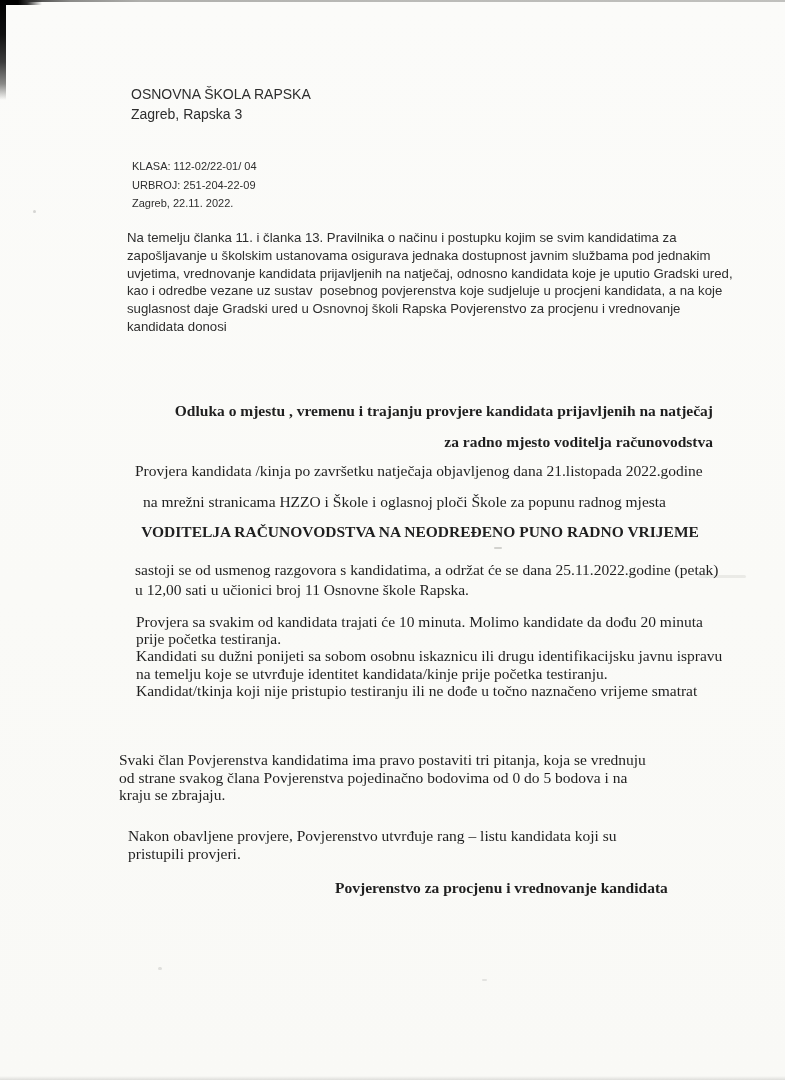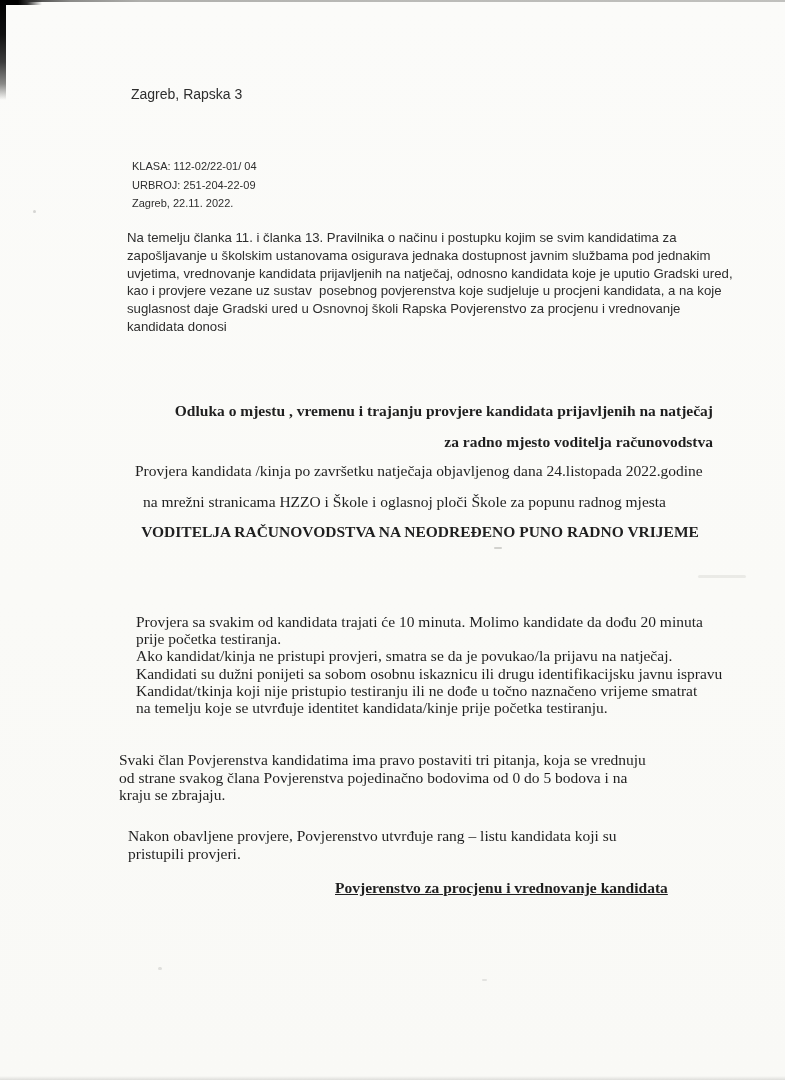--- a/index.html
+++ b/index.html
@@ -65,79 +65,83 @@
     text-align: center; font-weight: bold; font-size: 15.5px; line-height: 19px;
   }
 
   .exam-block    { left: 135px; top: 560px; font-size: 15.5px; line-height: 19.5px; }
   .rules-block   { left: 136px; top: 613px; font-size: 15.5px; line-height: 17.2px; }
   .scoring-block { left: 119px; top: 751px; font-size: 15.5px; line-height: 17.6px; }
   .ranking-block { left: 128px; top: 827px; font-size: 15.5px; line-height: 18px; }
 
   .signature-line {
     left: 335px; top: 878px;
-    font-weight: bold; font-size: 15.5px; line-height: 19px; white-space: pre; text-decoration: underline;
+    font-weight: bold; font-size: 15.5px; line-height: 19px; white-space: pre;
   }
 </style>
 </head>
 <body style="background: rgb(251, 251, 249);">
 
 <div class="page">
 
   <div class="edge-top"></div>
   <div class="corner-top"></div>
   <div class="corner-left"></div>
   <div class="edge-bottom"></div>
   <div class="speck speck-1"></div>
   <div class="speck speck-2"></div>
   <div class="speck speck-3"></div>
   <div class="speck speck-4"></div>
   <div class="speck speck-5"></div>
 
   <div class="blk sans school-header" style="color: rgb(46, 46, 46);">
+    <div class="line">OSNOVNA ŠKOLA RAPSKA</div>
     <div class="line">Zagreb, Rapska 3</div>
   </div>
 
   <div class="blk sans meta-block" style="color: rgb(46, 46, 46);">
     <div class="line">KLASA: 112-02/22-01/ 04</div>
     <div class="line">URBROJ: 251-204-22-09</div>
     <div class="line">Zagreb, 22.11. 2022.</div>
   </div>
 
   <div class="blk sans intro-block" style="color: rgb(46, 46, 46);">
     <div class="line">Na temelju članka 11. i članka 13. Pravilnika o načinu i postupku kojim se svim kandidatima za</div>
     <div class="line">zapošljavanje u školskim ustanovama osigurava jednaka dostupnost javnim službama pod jednakim</div>
     <div class="line">uvjetima, vrednovanje kandidata prijavljenih na natječaj, odnosno kandidata koje je uputio Gradski ured,</div>
-    <div class="line">kao i provjere vezane uz sustav  posebnog povjerenstva koje sudjeluje u procjeni kandidata, a na koje</div>
+    <div class="line">kao i odredbe vezane uz sustav  posebnog povjerenstva koje sudjeluje u procjeni kandidata, a na koje</div>
     <div class="line">suglasnost daje Gradski ured u Osnovnoj školi Rapska Povjerenstvo za procjenu i vrednovanje</div>
     <div class="line">kandidata donosi</div>
   </div>
 
   <div class="blk serif decision-title" style="color: rgb(31, 31, 31);">
     <div class="line">Odluka o mjestu , vremenu i trajanju provjere kandidata prijavljenih na natječaj</div>
     <div class="line">za radno mjesto voditelja računovodstva</div>
   </div>
 
   <div class="blk serif announce-block" style="color: rgb(31, 31, 31);">
-    <div class="line">Provjera kandidata /kinja po završetku natječaja objavljenog dana 24.listopada 2022.godine</div>
+    <div class="line">Provjera kandidata /kinja po završetku natječaja objavljenog dana 21.listopada 2022.godine</div>
     <div class="line">na mrežni stranicama HZZO i Škole i oglasnoj ploči Škole za popunu radnog mjesta</div>
   </div>
 
   <div class="blk serif position-title" style="color: rgb(31, 31, 31);">
     <div class="line">VODITELJA RAČUNOVODSTVA NA NEODREĐENO PUNO RADNO VRIJEME</div>
   </div>
 
+  <div class="blk serif exam-block" style="color: rgb(31, 31, 31);">
+    <div class="line">sastoji se od usmenog razgovora s kandidatima, a održat će se dana 25.11.2022.godine (petak)</div>
+    <div class="line">u 12,00 sati u učionici broj 11 Osnovne škole Rapska.</div>
+  </div>
 
   <div class="blk serif rules-block" style="color: rgb(31, 31, 31);">
     <div class="line">Provjera sa svakim od kandidata trajati će 10 minuta. Molimo kandidate da dođu 20 minuta</div>
     <div class="line">prije početka testiranja.</div>
-    <div class="line">Ako kandidat/kinja ne pristupi provjeri, smatra se da je povukao/la prijavu na natječaj.</div>
     <div class="line">Kandidati su dužni ponijeti sa sobom osobnu iskaznicu ili drugu identifikacijsku javnu ispravu</div>
+    <div class="line">na temelju koje se utvrđuje identitet kandidata/kinje prije početka testiranju.</div>
     <div class="line">Kandidat/tkinja koji nije pristupio testiranju ili ne dođe u točno naznačeno vrijeme smatrat</div>
-    <div class="line">na temelju koje se utvrđuje identitet kandidata/kinje prije početka testiranju.</div>
   </div>
 
   <div class="blk serif scoring-block" style="color: rgb(31, 31, 31);">
     <div class="line">Svaki član Povjerenstva kandidatima ima pravo postaviti tri pitanja, koja se vrednuju</div>
     <div class="line">od strane svakog člana Povjerenstva pojedinačno bodovima od 0 do 5 bodova i na</div>
     <div class="line">kraju se zbrajaju.</div>
   </div>
 
   <div class="blk serif ranking-block" style="color: rgb(31, 31, 31);">
     <div class="line">Nakon obavljene provjere, Povjerenstvo utvrđuje rang – listu kandidata koji su</div>

